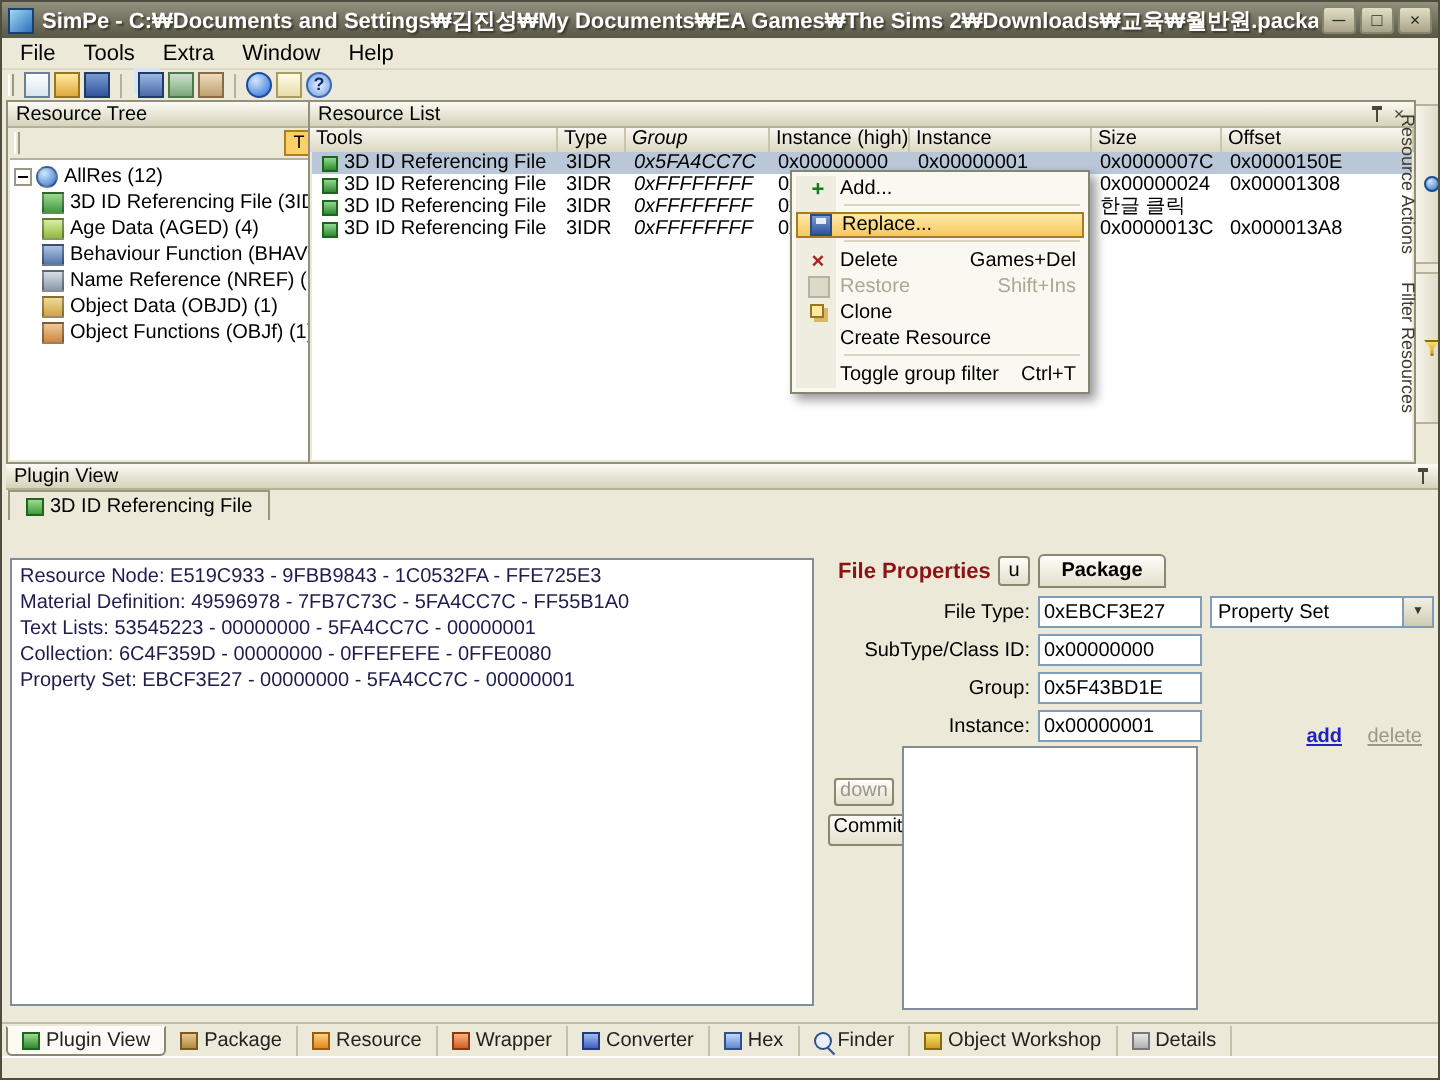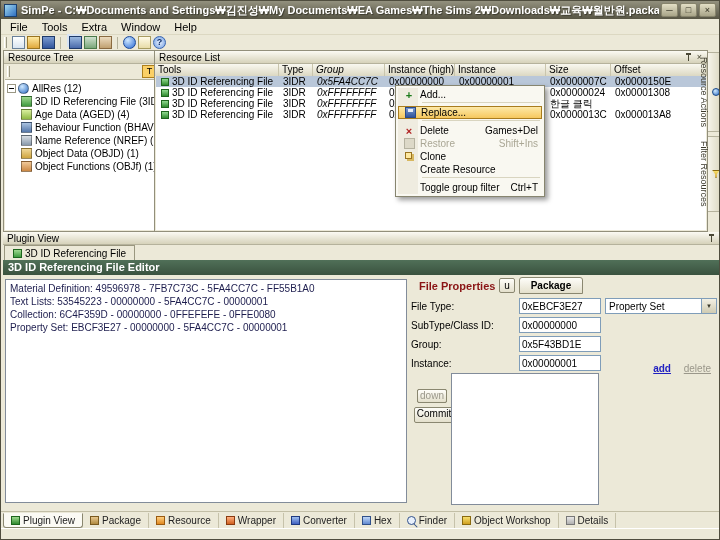--- a/index.html
+++ b/index.html
@@ -128,21 +128,21 @@
     background:#fff; border:1px solid #828c9a; font-size:10px; line-height:13px;
     padding:2px 4px; color:#1d1d4e; overflow:hidden; }
   
   #props { position:absolute; left:410px; top:276px; width:308px; height:232px; font-size:10px; }
   .fp-title { position:absolute; left:8px; top:3px; color:#8a1414; font-weight:bold; font-size:11px; }
   .btn { background:linear-gradient(#fefdf9,#e4e0cc); border:1px solid #8a8770; border-radius:2px;
     text-align:center; font-family:inherit; font-size:10px; color:#000; }
   #btn-u { position:absolute; left:88px; top:1px; width:16px; height:15px; line-height:13px; }
   #btn-package { position:absolute; left:108px; top:0; width:64px; height:17px; font-weight:bold;
     line-height:15px; border-radius:3px 3px 0 0; }
-  .fp-label { position:absolute; left:0; width:104px; }
+  .fp-label { position:absolute; left:0; width:104px; text-align:right; }
   .fp-input { position:absolute; left:108px; width:82px; height:16px; border:1px solid #7f9db9;
     font-family:inherit; font-size:10px; padding:0 2px; background:#fff; }
   #combo { position:absolute; left:194px; top:21px; width:112px; height:16px; border:1px solid #7f9db9;
     background:#fff; display:flex; align-items:center; padding-left:3px; }
   .combo-btn { margin-left:auto; width:15px; height:14px; border-left:1px solid #7f9db9;
     background:linear-gradient(#f2f0e4,#cfcbb2); display:flex; align-items:center; justify-content:center;
     font-size:6px; color:#3a382a; }
   .combo-btn::before { content:"▼"; }
   #links { position:absolute; right:8px; top:86px; }
   #add-link { color:#2020c0; text-decoration:underline; font-weight:bold; }
@@ -393,23 +393,23 @@
     <span class="hdr-btn">
         <span class="pin"></span>
       </span>
   </div>
   <div id="plugin-tabs">
     <span class="ptab">
       <span class="ptab-ic"></span>
       <span>3D ID Referencing File</span>
     </span>
   </div>
-  <div id="editor-hdr">3D ID Referencing File Editor</div>
 
   <div id="refs">
+    <div>Resource Node: E519C933 - 9FBB9843 - 1C0532FA - FFE725E3</div>
     <div>Material Definition: 49596978 - 7FB7C73C - 5FA4CC7C - FF55B1A0</div>
     <div>Text Lists: 53545223 - 00000000 - 5FA4CC7C - 00000001</div>
     <div>Collection: 6C4F359D - 00000000 - 0FFEFEFE - 0FFE0080</div>
     <div>Property Set: EBCF3E27 - 00000000 - 5FA4CC7C - 00000001</div>
   </div>
 
   <div id="props">
     <span class="fp-title">File Properties</span>
     <span id="btn-u" class="btn">u</span>
     <span id="btn-package" class="btn">Package</span>

